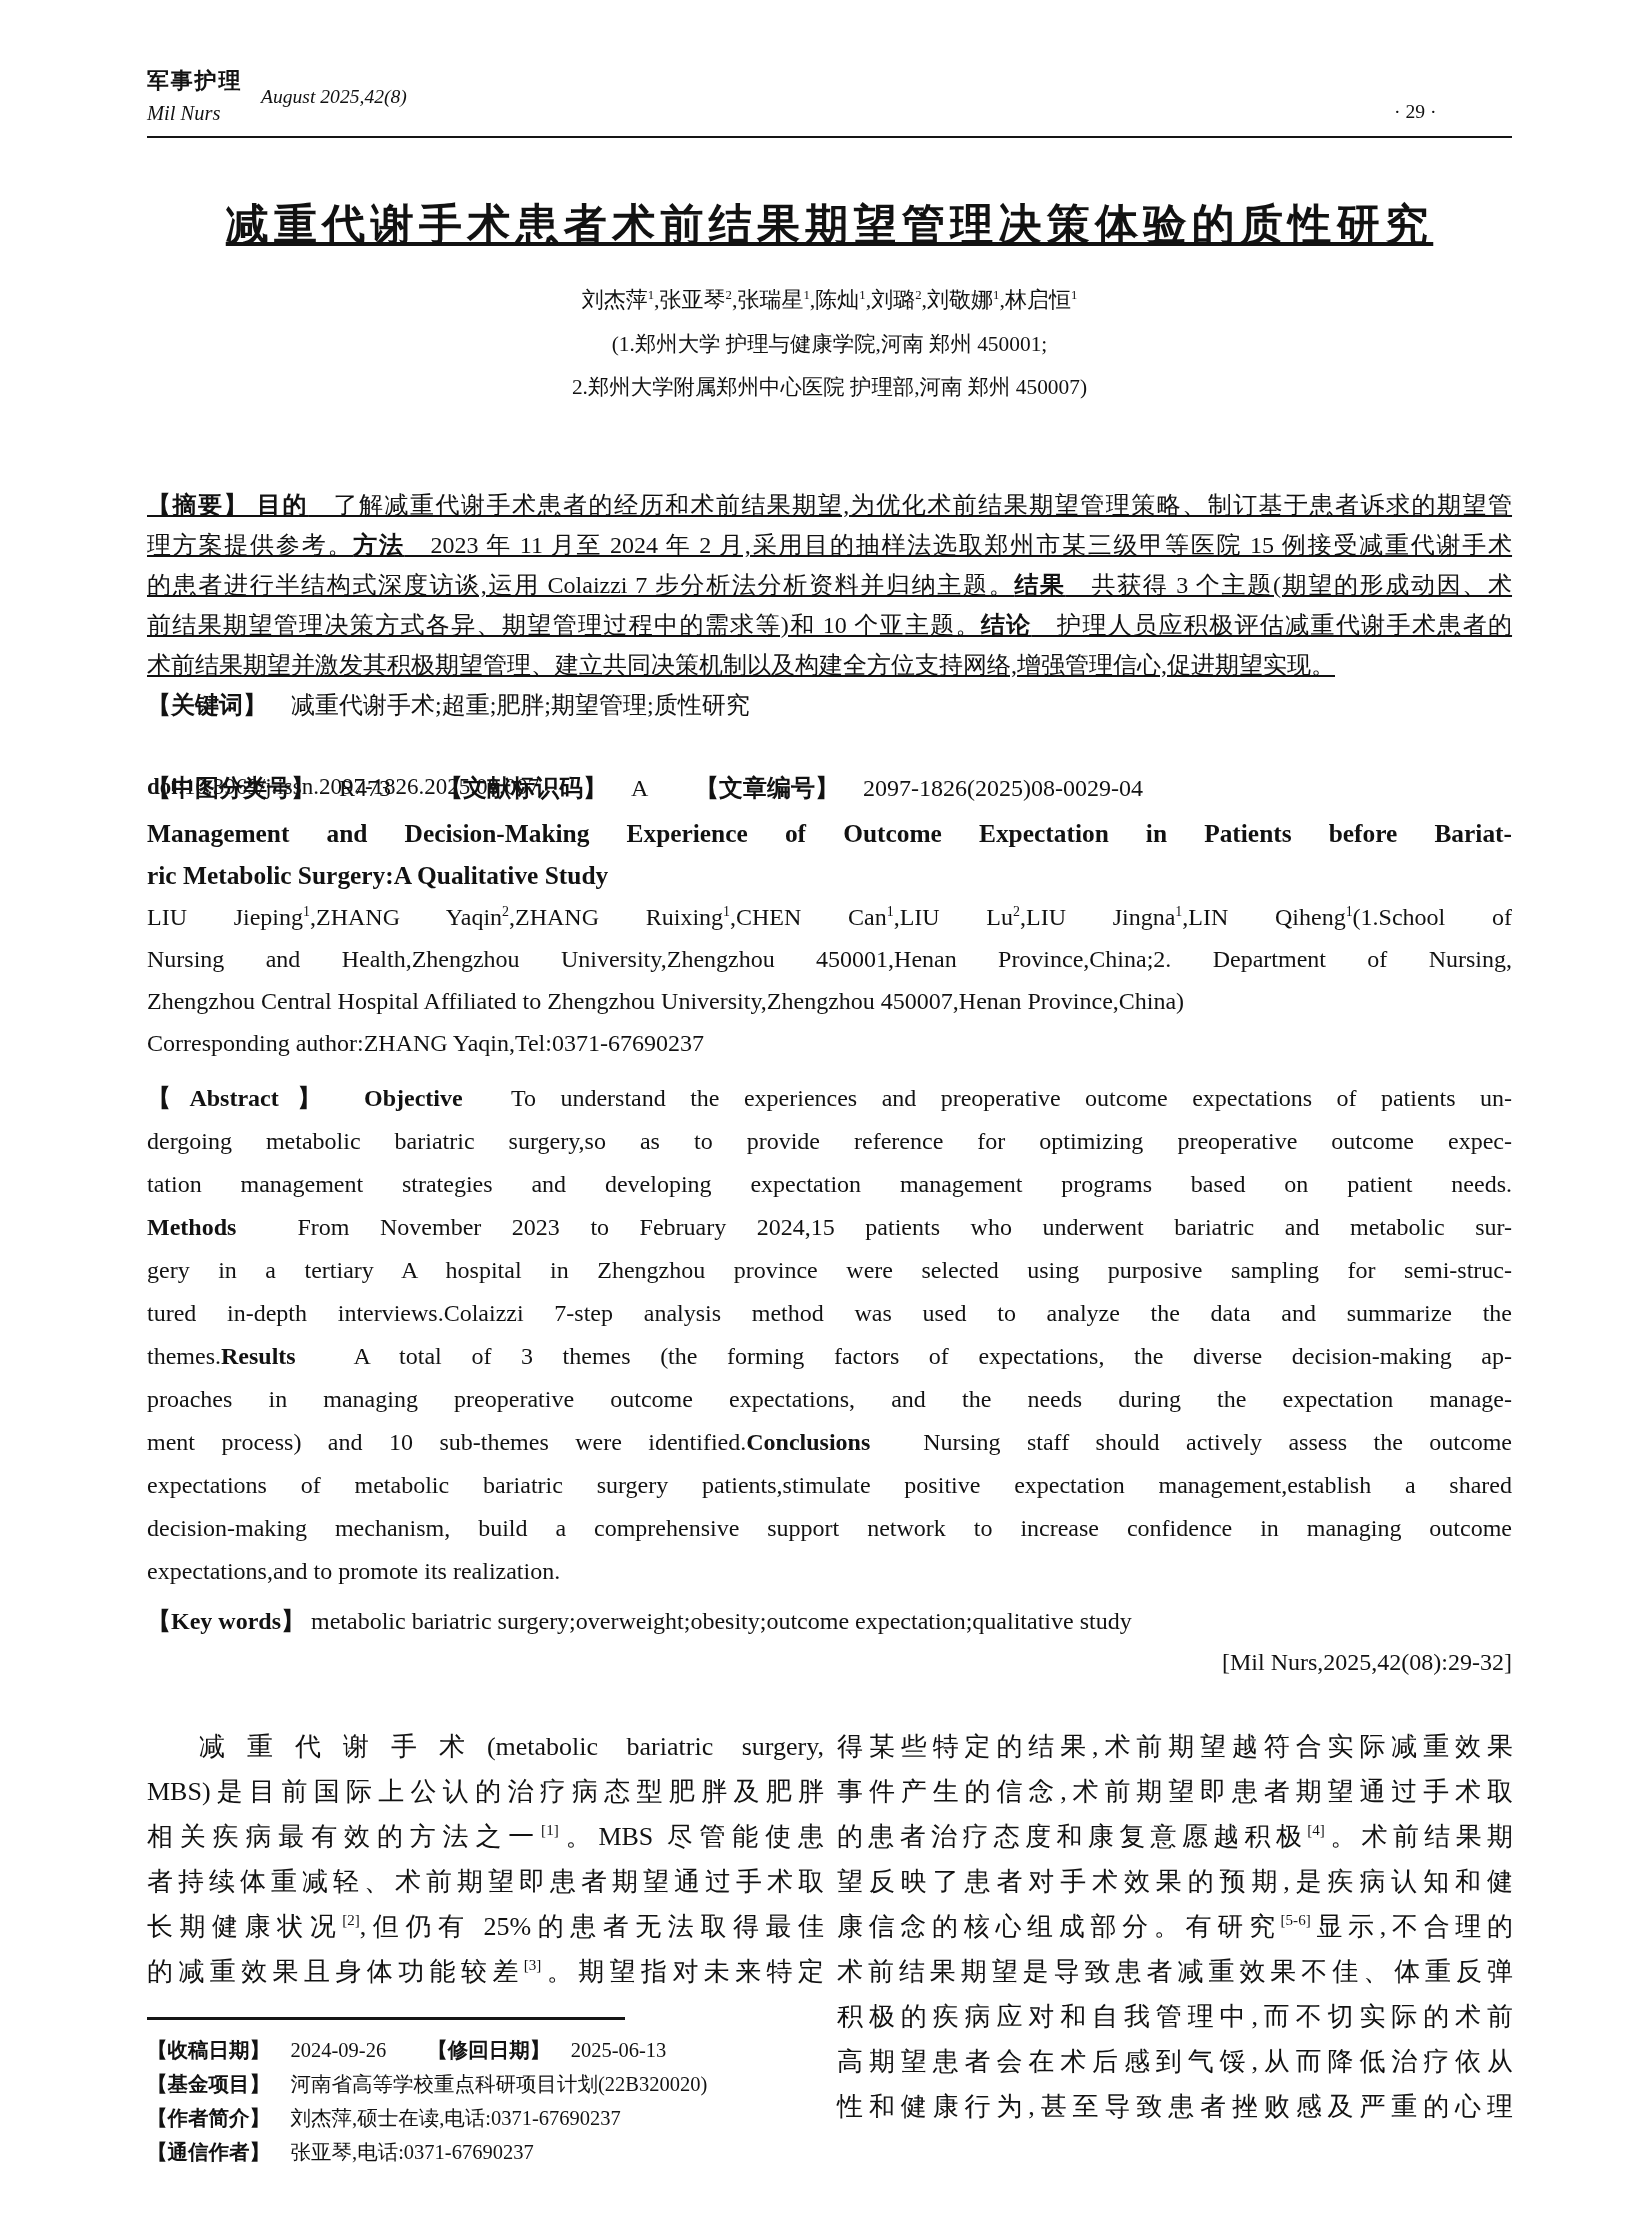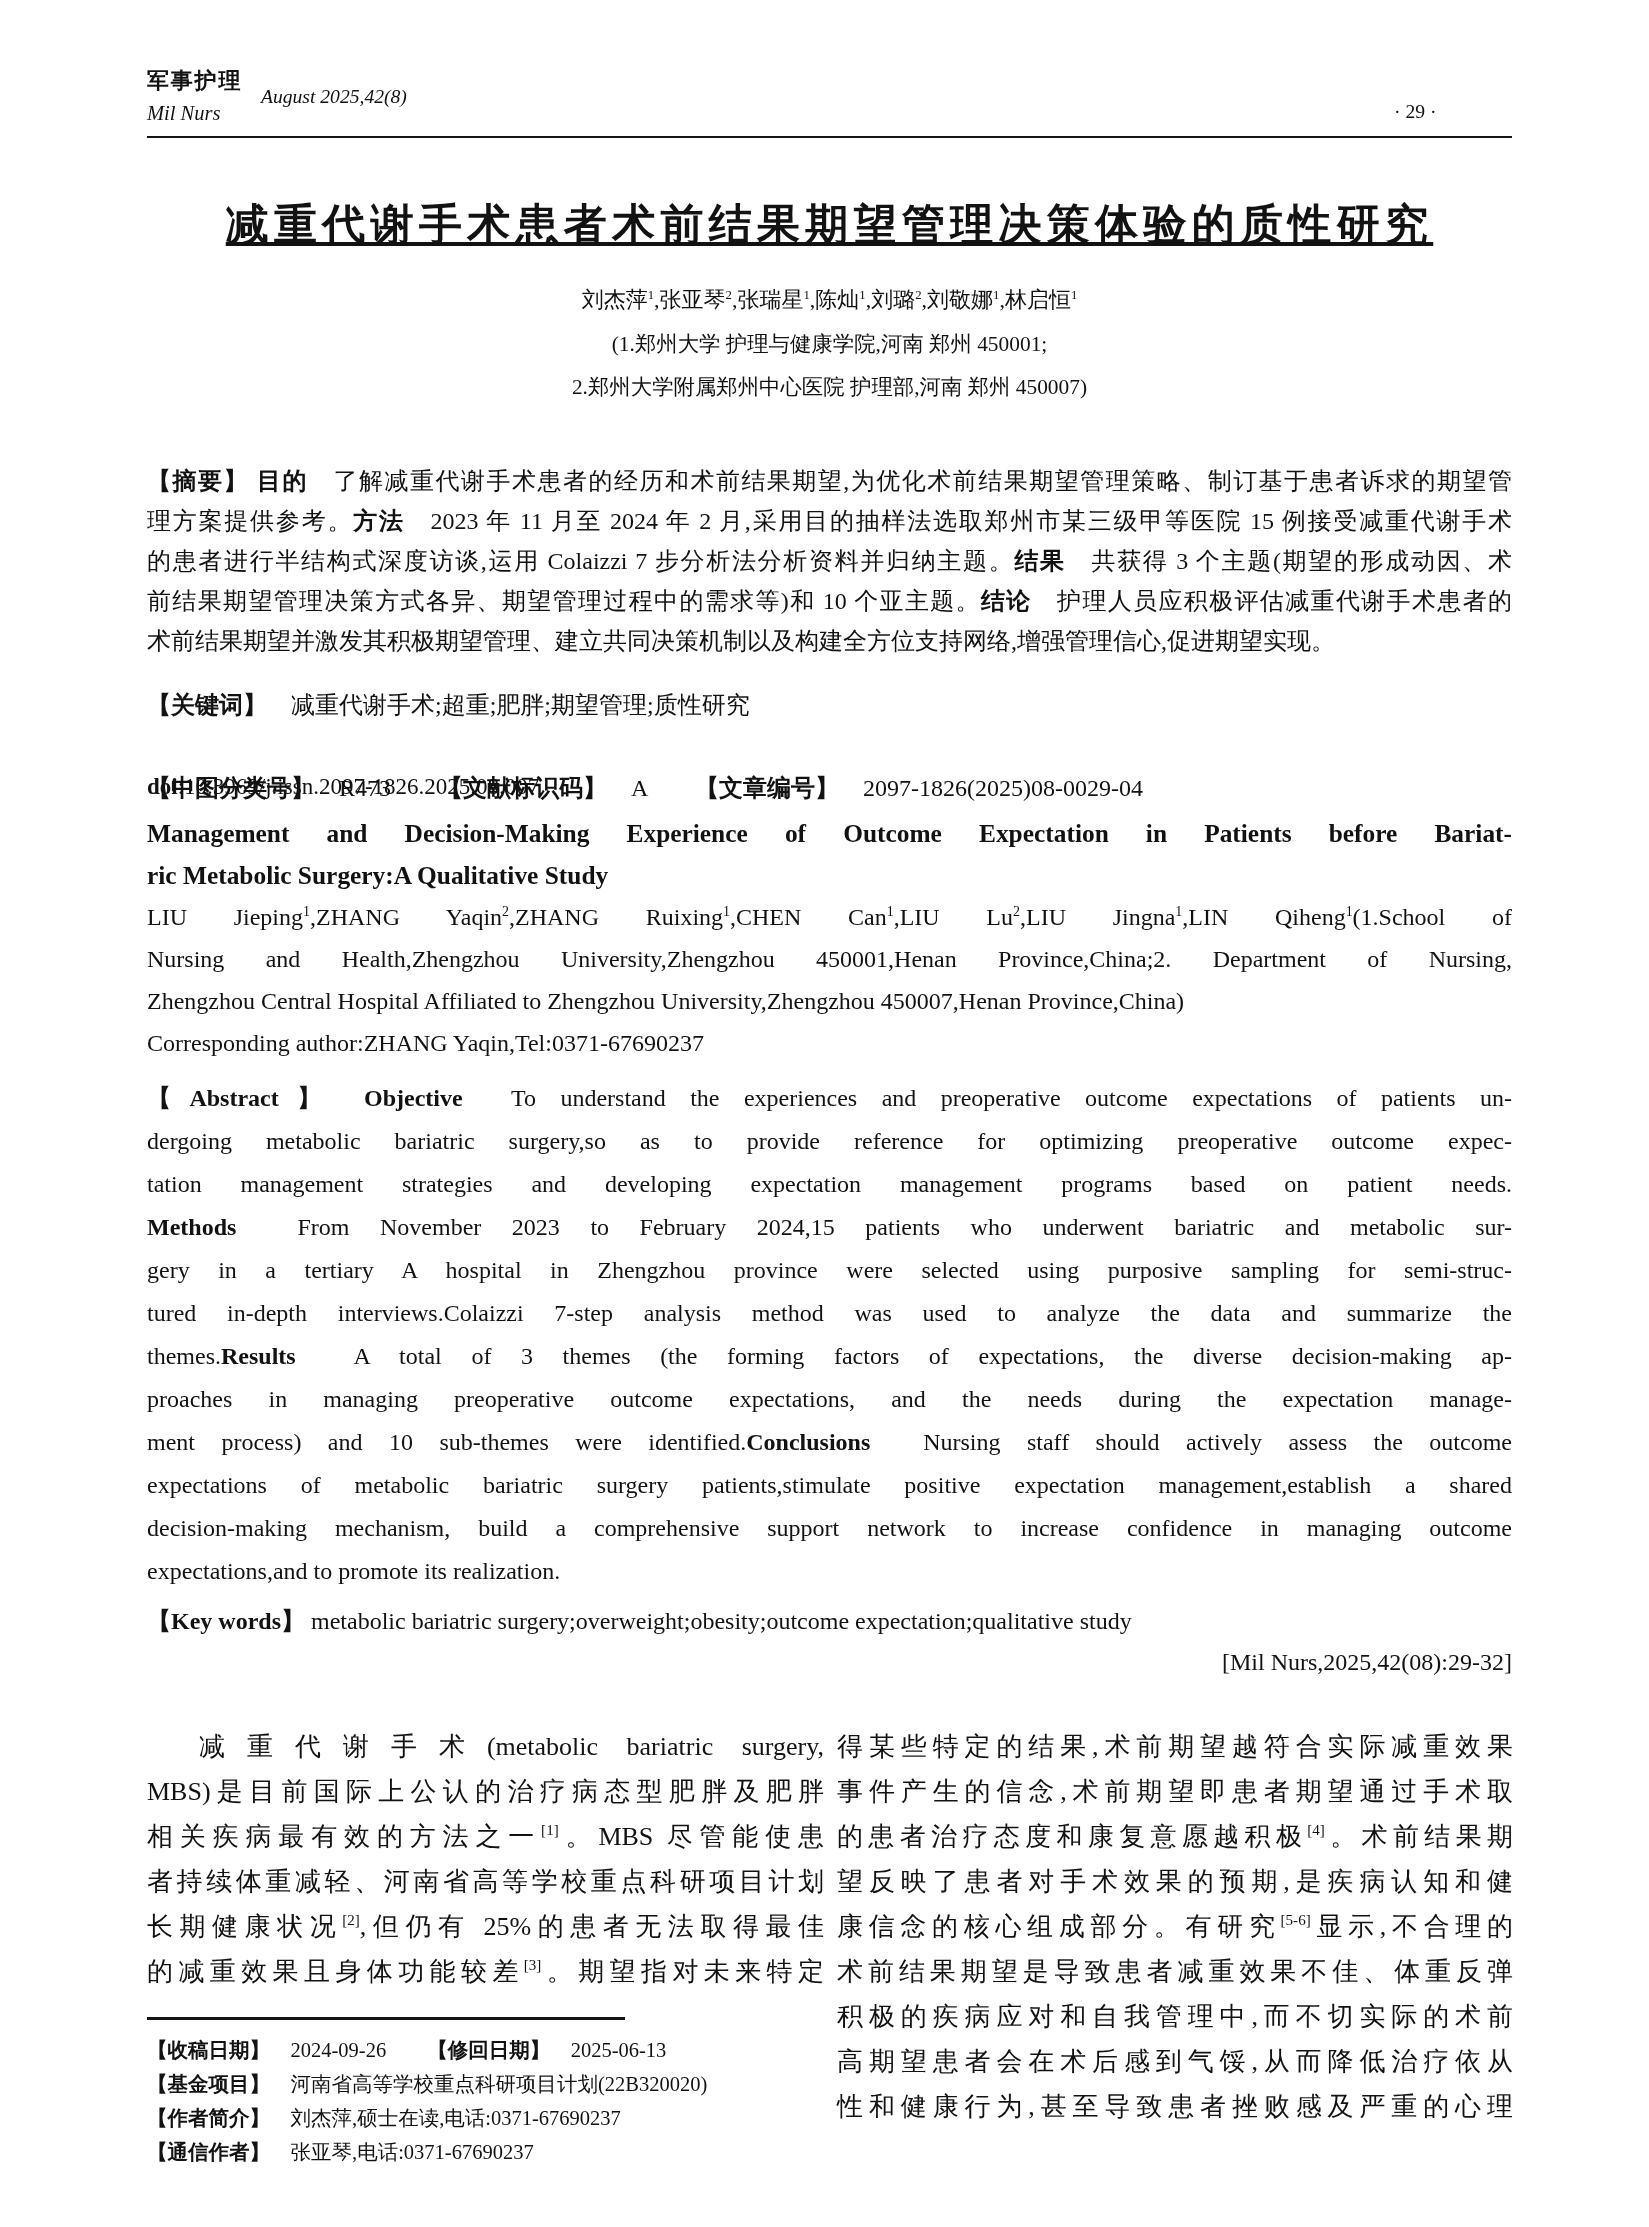--- a/index.html
+++ b/index.html
@@ -26,21 +26,21 @@
   #hdr-journal-en{left:147px;top:102px;font:italic 20.5px "Liberation Serif",serif;}
   #hdr-page{left:1394px;top:101px;width:143px;font:19.6px "Liberation Serif",serif;}
   #hdr-rule{left:147px;top:136px;width:1365px;height:2.2px;background:#151515;}
 
   #art-title{left:147px;top:196px;width:1365px;text-align:center;
     font:700 43px "Liberation Sans",sans-serif;letter-spacing:5.3px;text-decoration:underline;}
   #art-authors{left:147px;top:285px;width:1365px;font:22px "Liberation Serif",serif;line-height:29px;}
   #art-affil1{left:147px;top:329px;width:1365px;text-align:center;font:21.4px "Liberation Serif",serif;}
   #art-affil2{left:147px;top:372px;width:1365px;text-align:center;font:21.4px "Liberation Serif",serif;}
 
-  #cn-abs{left:147px;top:461px;width:1365px;font:24px "Liberation Serif",serif;line-height:40px;}
+  #cn-abs{left:147px;top:485px;width:1365px;font:24px "Liberation Serif",serif;line-height:40px;text-decoration:underline;}
   #kw-cn{left:147px;top:691px;width:1365px;font:24px "Liberation Serif",serif;line-height:28px;}
   #doi-line{left:147px;top:733px;width:1365px;font:23px "Liberation Serif",serif;line-height:28px;margin-top:40px;}
   #class-line{left:147px;top:774px;width:1365px;font:24px "Liberation Serif",serif;line-height:28px;}
 
   #en-title{left:147px;top:812px;width:1365px;font:700 25.4px "Liberation Serif",serif;line-height:42px;}
   #en-authors{left:147px;top:896px;width:1365px;font:24px "Liberation Serif",serif;line-height:42px;}
   #en-abs{left:147px;top:1077px;width:1365px;font:24px "Liberation Serif",serif;line-height:43px;}
   #kw-en{left:147px;top:1607px;width:1365px;font:24px "Liberation Serif",serif;line-height:28px;}
   #citation{left:147px;top:1648px;width:1365px;font:24px "Liberation Serif",serif;line-height:28px;}
 
@@ -111,21 +111,21 @@
     </div>
   <div class="abs" id="kw-en">
       <div class="line"><span class="b">【Key words】</span><span> metabolic bariatric surgery;overweight;obesity;outcome expectation;qualitative study</span></div>
     </div>
   <div class="abs right" id="citation">[Mil Nurs,2025,42(08):29-32]</div>
 
   <div class="abs" id="body-left">
       <div class="line just ind"><span>减重代谢手术(metabolic bariatric surgery,</span></div>
       <div class="line just"><span>MBS)是目前国际上公认的治疗病态型肥胖及肥胖</span></div>
       <div class="line just"><span>相关疾病最有效的方法之一</span><span class="sup">[1]</span><span>。MBS 尽管能使患</span></div>
-      <div class="line just"><span>者持续体重减轻、河南省高等学校重点科研项目计划</span></div>
+      <div class="line just"><span>者持续体重减轻、术前期望即患者期望通过手术取</span></div>
       <div class="line just"><span>长期健康状况</span><span class="sup">[2]</span><span>,但仍有 25%的患者无法取得最佳</span></div>
       <div class="line just"><span>的减重效果且身体功能较差</span><span class="sup">[3]</span><span>。期望指对未来特定</span></div>
     </div>
   <div class="abs" id="body-right">
       <div class="line just"><span>得某些特定的结果,术前期望越符合实际减重效果</span></div>
       <div class="line just"><span>事件产生的信念,术前期望即患者期望通过手术取</span></div>
       <div class="line just"><span>的患者治疗态度和康复意愿越积极</span><span class="sup">[4]</span><span>。术前结果期</span></div>
       <div class="line just"><span>望反映了患者对手术效果的预期,是疾病认知和健</span></div>
       <div class="line just"><span>康信念的核心组成部分。有研究</span><span class="sup">[5-6]</span><span>显示,不合理的</span></div>
       <div class="line just"><span>术前结果期望是导致患者减重效果不佳、体重反弹</span></div>

